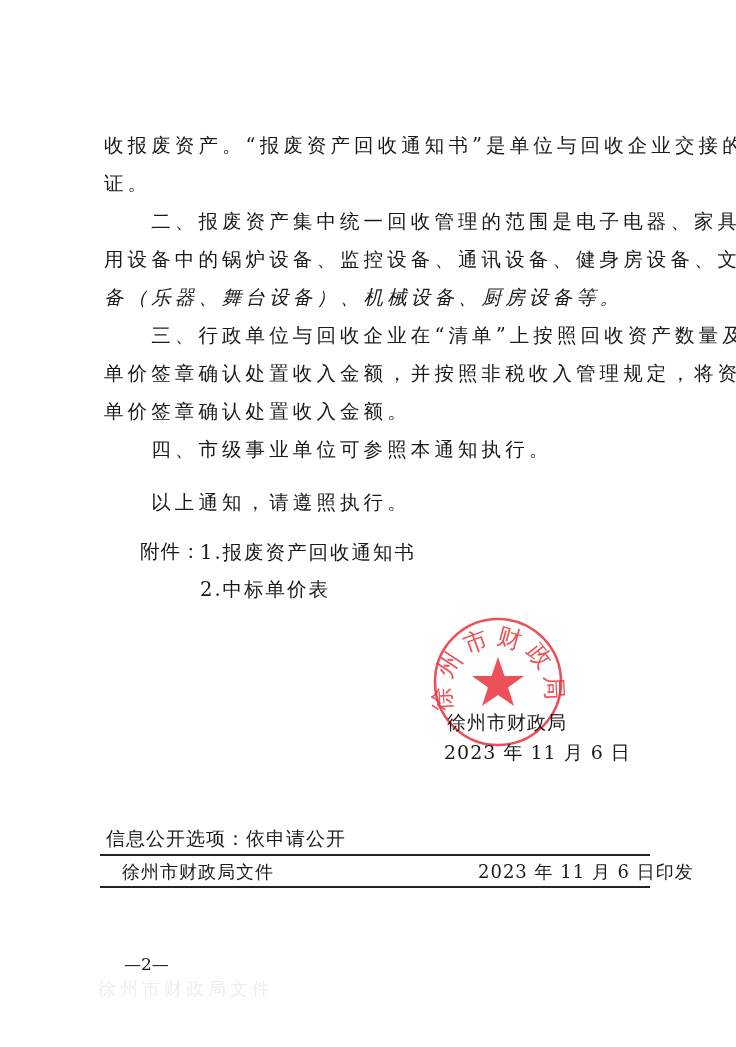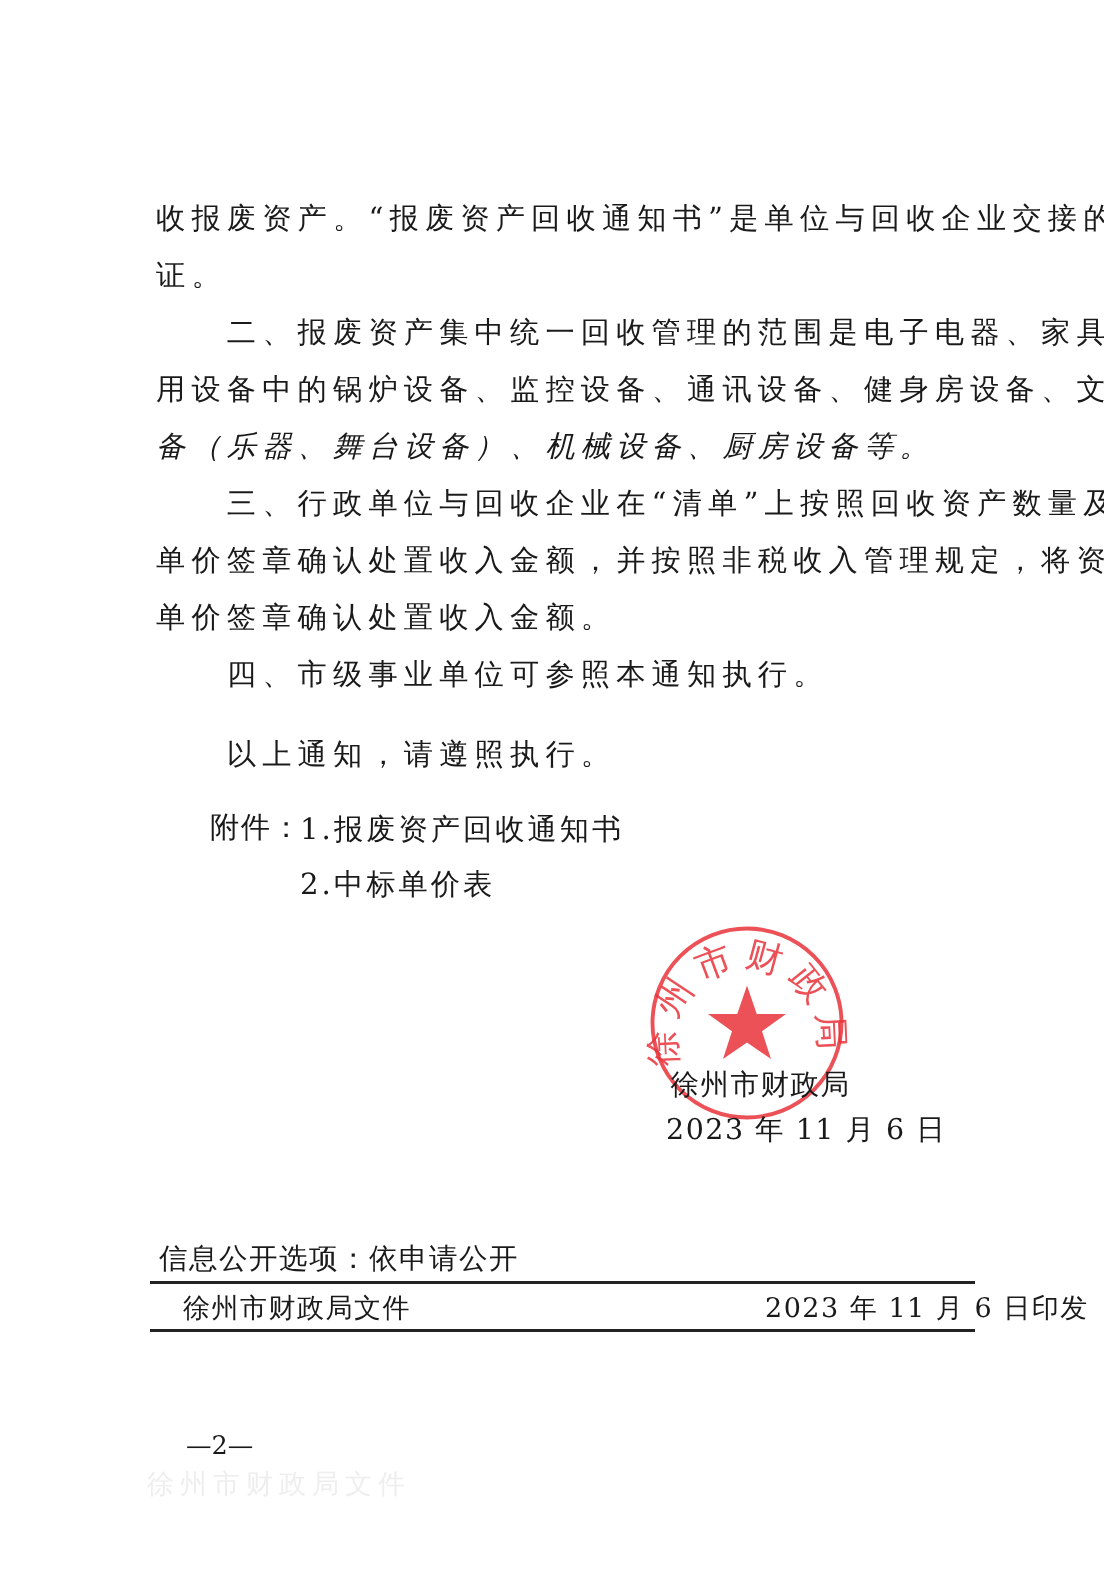--- a/index.html
+++ b/index.html
@@ -53,17 +53,17 @@
   </svg>
 </div>
 
 <div class="signer" style="left:447px; top:710px;">徐州市财政局</div>
 <div class="signer" style="left:444px; top:740px;">2023 年 11 月 6 日</div>
 
 <div class="footer-text" style="left:106px; top:826px; font-size:19px;text-align:center;">信息公开选项：依申请公开</div>
 
 <div class="rule" style="top:854px; height:2px;"></div>
 <div class="footer-text" style="left:122px; top:860px;">徐州市财政局文件</div>
-<div class="footer-text" style="left:478px; top:860px;margin-left:32px;">2023 年 11 月 6 日印发</div>
+<div class="footer-text" style="left:478px; top:860px;">2023 年 11 月 6 日印发</div>
 <div class="rule" style="top:886px; height:2px;"></div>
 
 <div class="page-num">—2—</div>
 <div class="ghost">徐州市财政局文件</div>
 
 </body></html>

